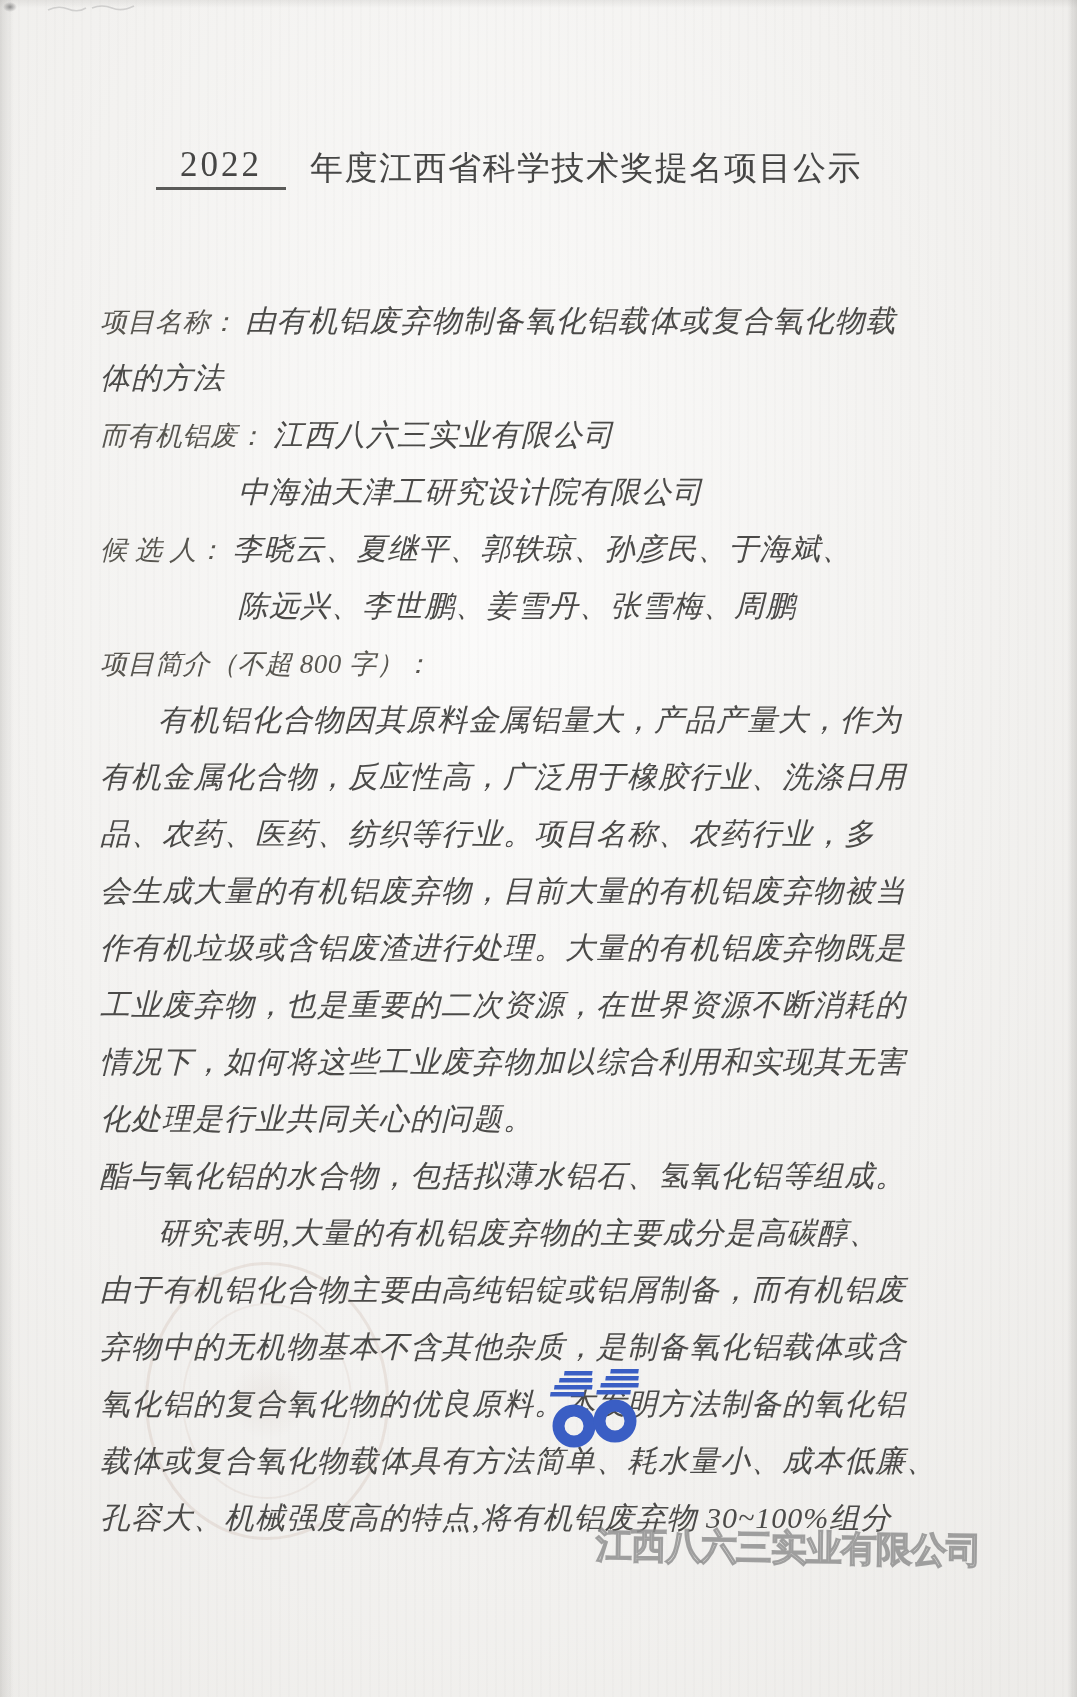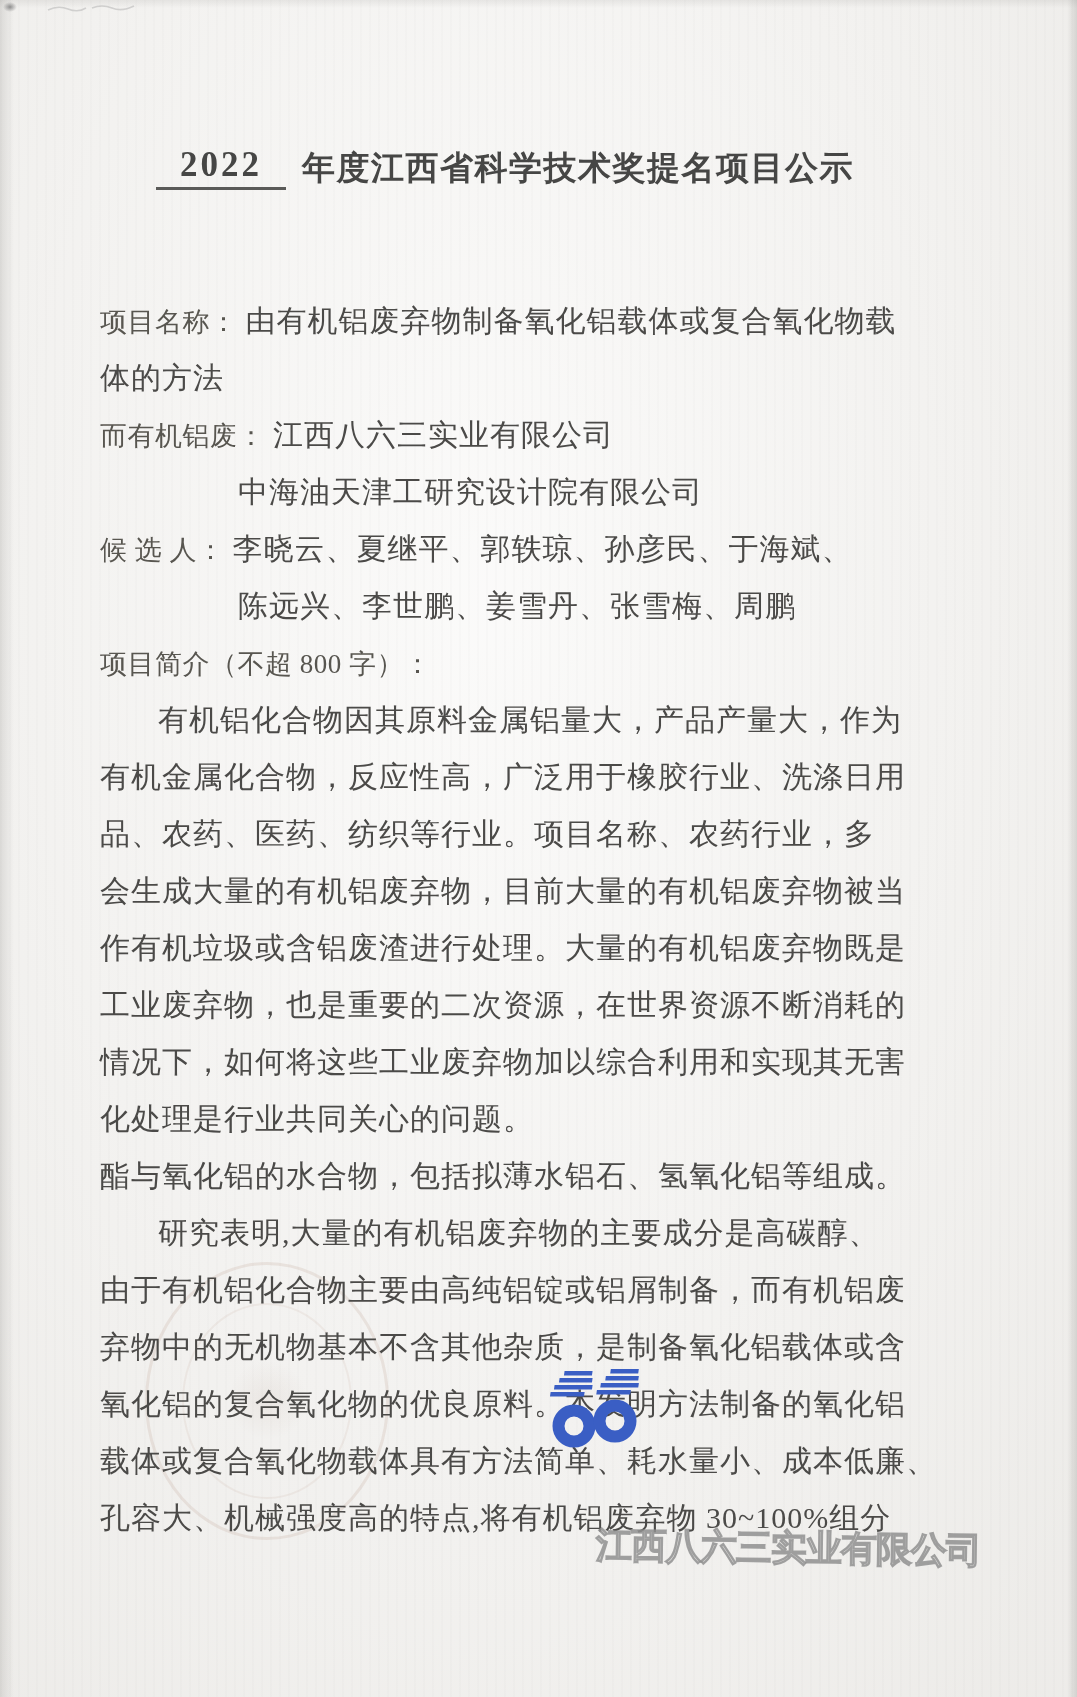--- a/index.html
+++ b/index.html
@@ -23,28 +23,28 @@
   .edge-right{position:absolute;right:0;top:0;width:10px;height:100%;
     background:linear-gradient(to left, rgba(120,118,114,0.22), rgba(0,0,0,0));}
   .edge-top{position:absolute;left:0;top:0;width:100%;height:8px;
     background:linear-gradient(to bottom, rgba(120,118,114,0.12), rgba(0,0,0,0));}
   .corner-mark{position:absolute;left:3px;top:2px;width:14px;height:10px;
     background:radial-gradient(ellipse, rgba(70,70,72,0.55), rgba(0,0,0,0) 70%);}
   .squiggle{position:absolute;left:46px;top:2px;opacity:0.55;}
 
   
   .title{position:absolute;left:156px;top:146px;display:flex;align-items:flex-start;
-    color:#464645;font-weight:bold;white-space:nowrap;}
+    color:#464645;font-weight:normal;white-space:nowrap;}
   .title-year{font-size:35px;letter-spacing:3px;padding:0 24px 3px 24px;
     border-bottom:3px solid #5a5a58;line-height:38px;}
-  .title-text{font-size:33px;letter-spacing:1.5px;margin-left:16px;line-height:44px;}
+  .title-text{font-size:33px;letter-spacing:1.5px;margin-left:24px;line-height:44px;}
 
   
   .doc{position:absolute;left:100px;top:292px;width:800px;
-    font-size:30px;color:#4b4a48;letter-spacing:1px;}
+    font-size:30px;color:#4b4a48;letter-spacing:1px;font-style:italic;}
   .line{height:57px;line-height:57px;white-space:nowrap;}
   .lbl{font-size:27px;letter-spacing:0.5px;color:#585650;margin-right:8px;}
   .ind{padding-left:138px;}
   .fi{padding-left:58px;}
   .names{word-spacing:4px;}
 
   
   .seal{position:absolute;left:145px;top:1262px;width:238px;height:272px;
     border:3px solid rgba(172,138,118,0.16);border-radius:50%;pointer-events:none;}
   .seal::after{content:"";position:absolute;left:34px;top:38px;right:34px;bottom:38px;

